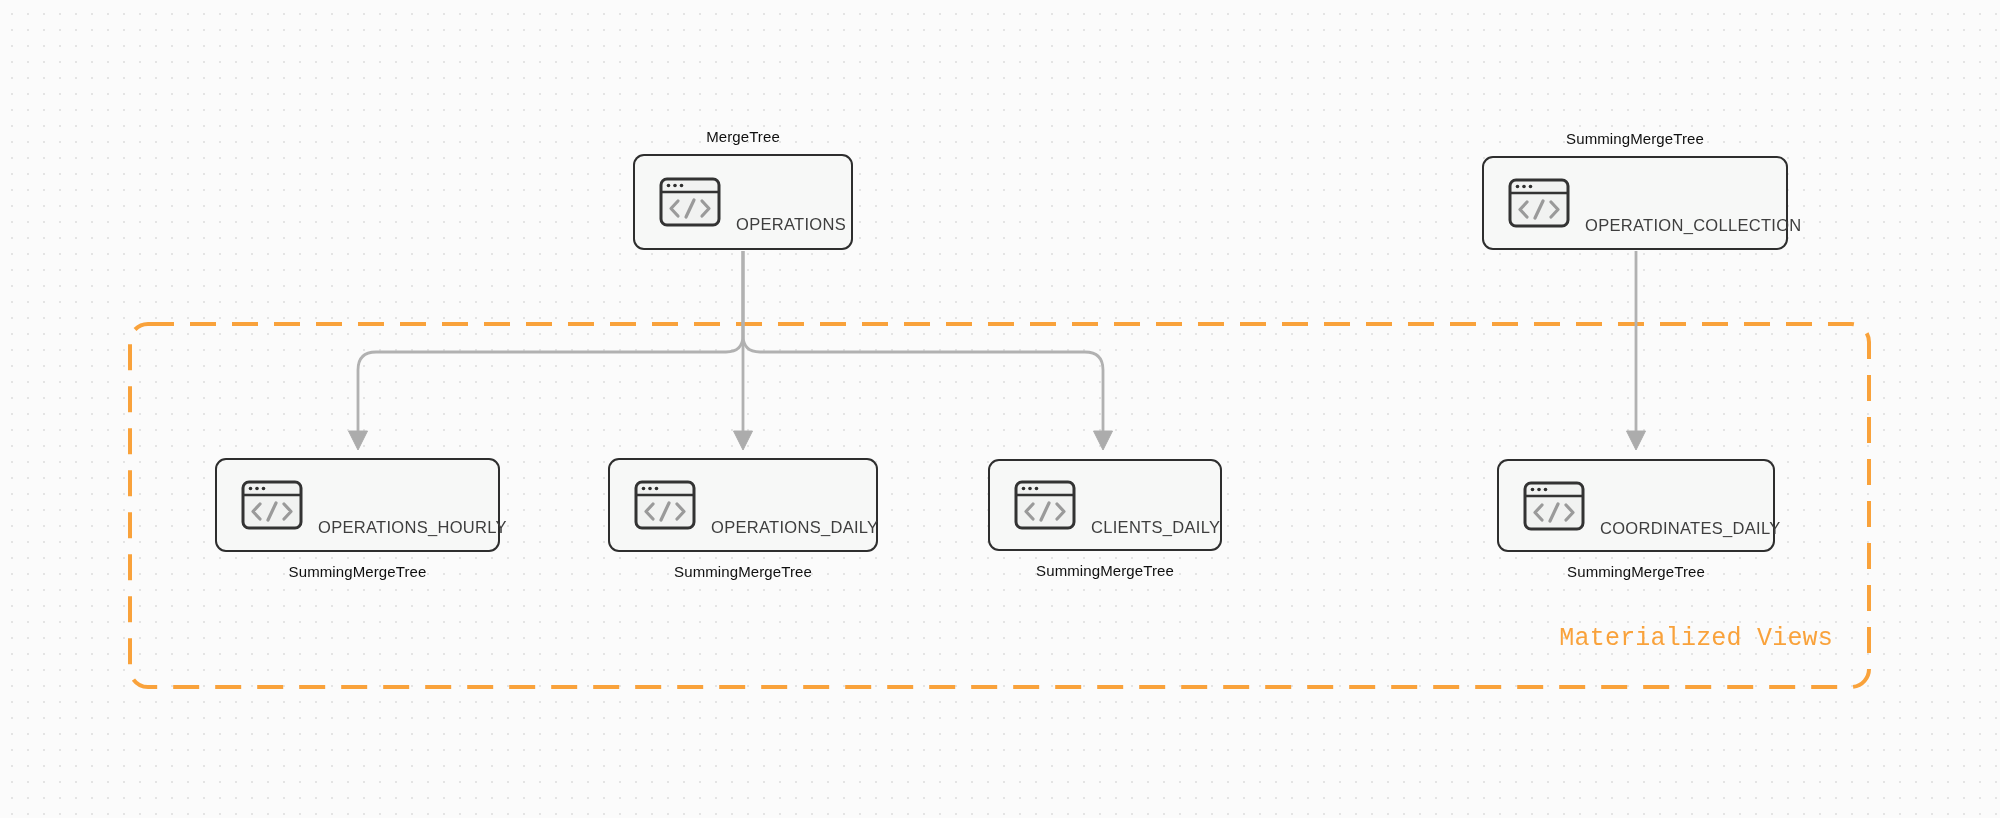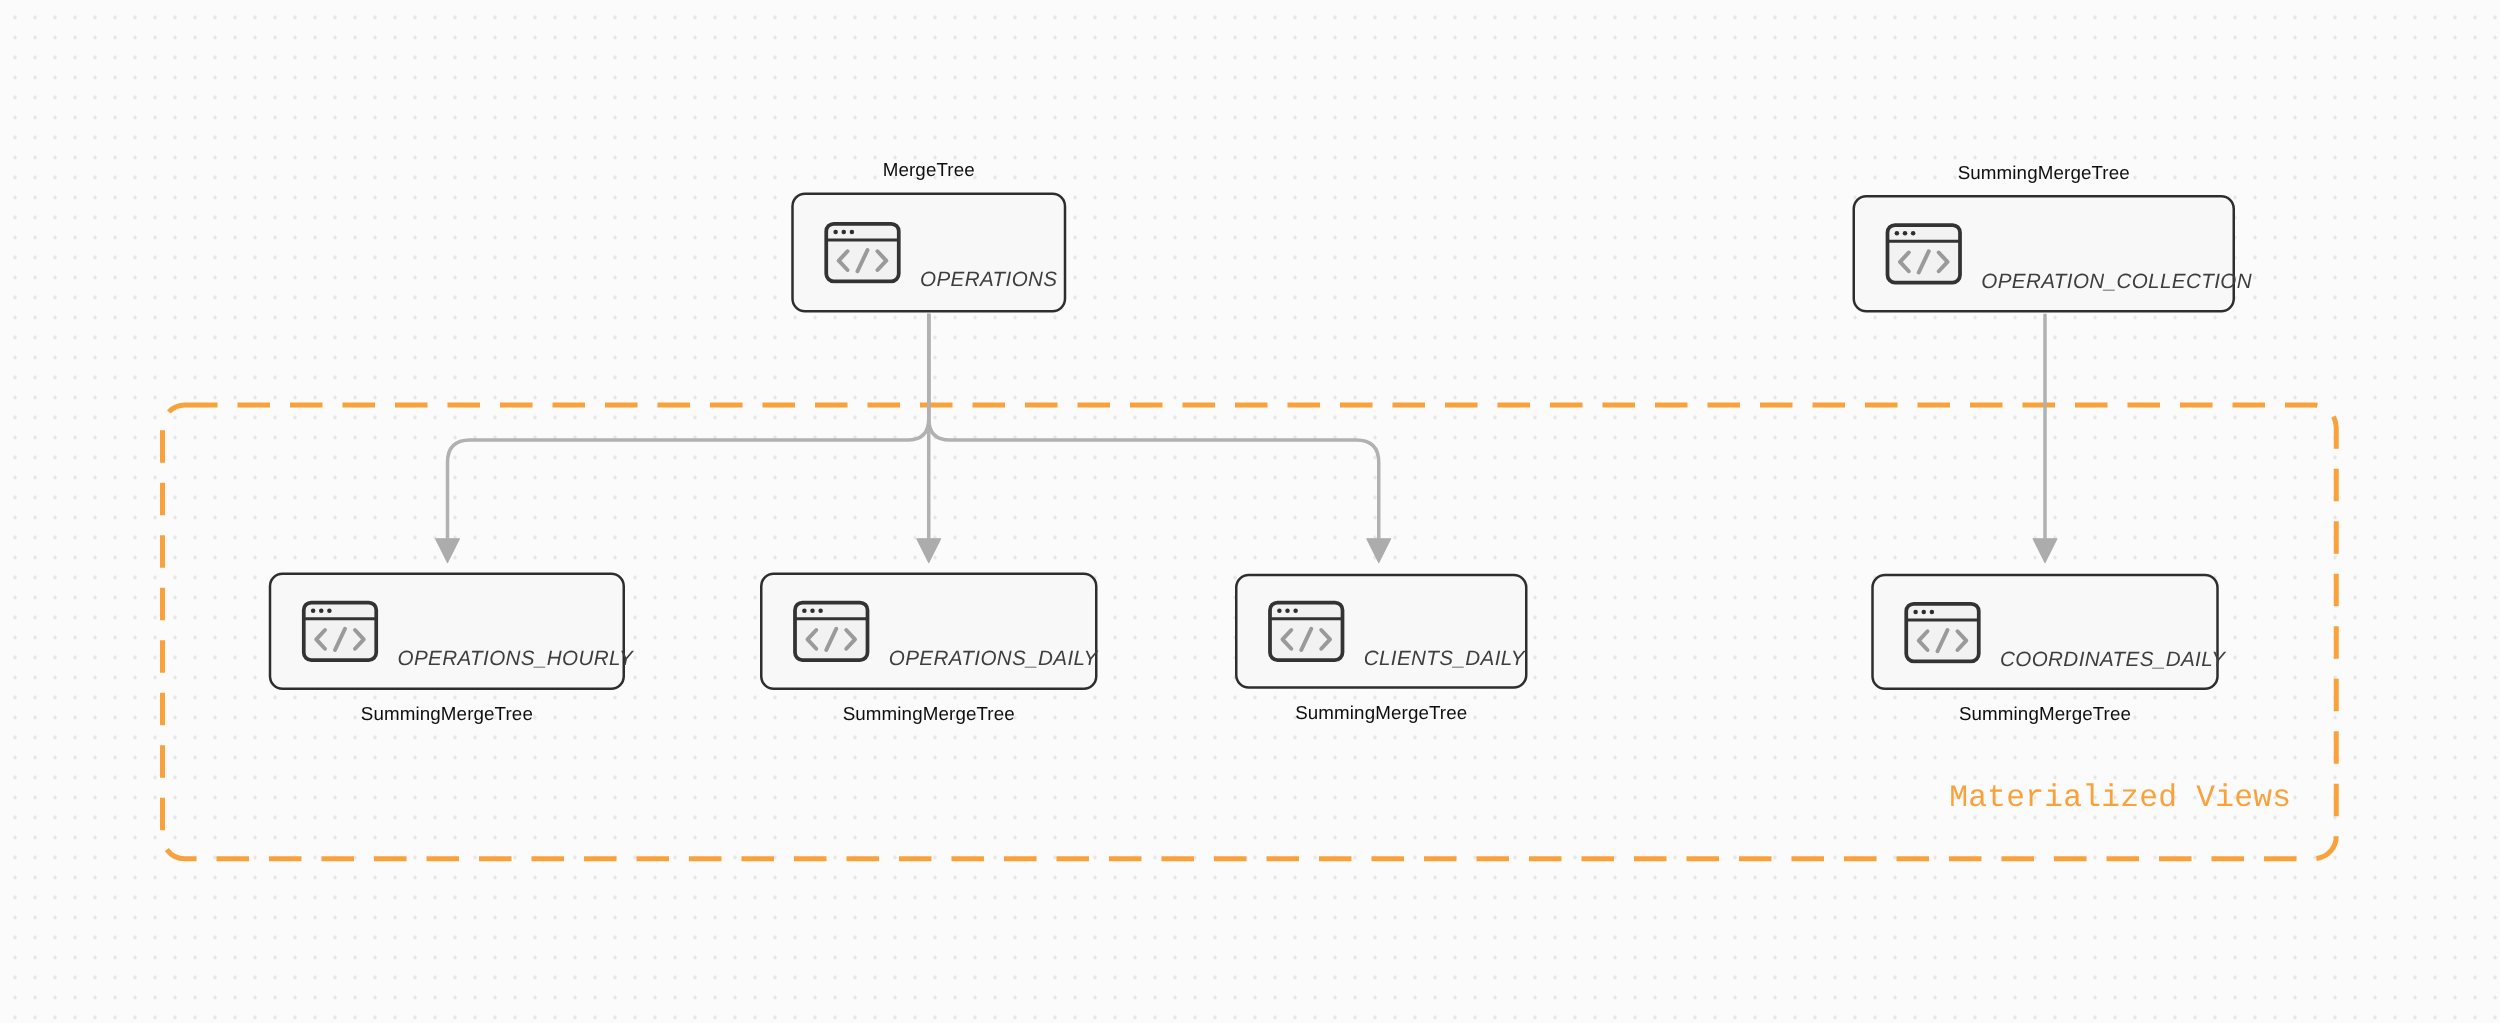--- a/index.html
+++ b/index.html
@@ -11,21 +11,21 @@
     font-family:"Liberation Sans",sans-serif;
     text-align:center;
   }
   svg.overlay{position:absolute;left:0;top:0;width:2000px;height:818px;display:block;}
   .node{
     position:absolute;display:flex;align-items:center;gap:15px;
     padding-left:24px;box-sizing:border-box;
     background:#f7f8f7;border:2.5px solid #2e2e2e;border-radius:11px;
   }
   .node .title{
-    font-style:italic;font-size:16.5px;color:#3e3e3e;
+    font-size:16.5px;color:#3e3e3e;
     letter-spacing:.3px;white-space:nowrap;margin-top:45px;
   }
   .node .icon{flex:0 0 auto;display:block;line-height:0;}
   .engine{
     position:absolute;left:50%;transform:translateX(-50%);
     font-size:15px;color:#0f0f0f;white-space:nowrap;letter-spacing:.1px;
   }
   .engine.top{bottom:calc(100% + 11px);}
   .engine.bottom{top:calc(100% + 13px);}
   .group-label{

